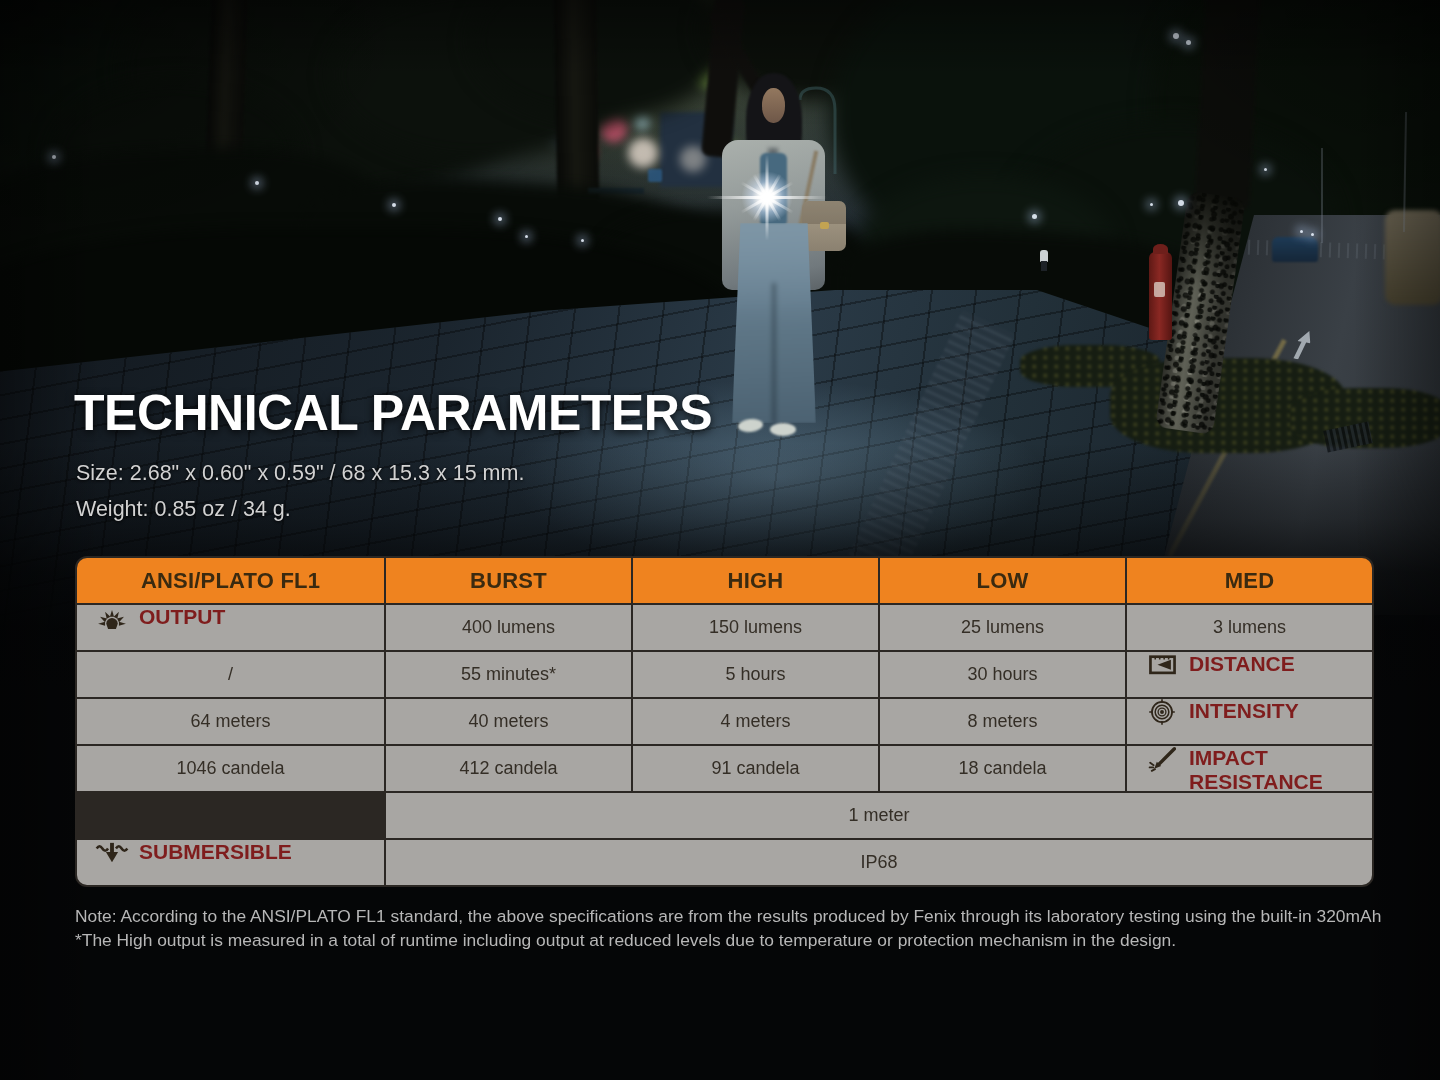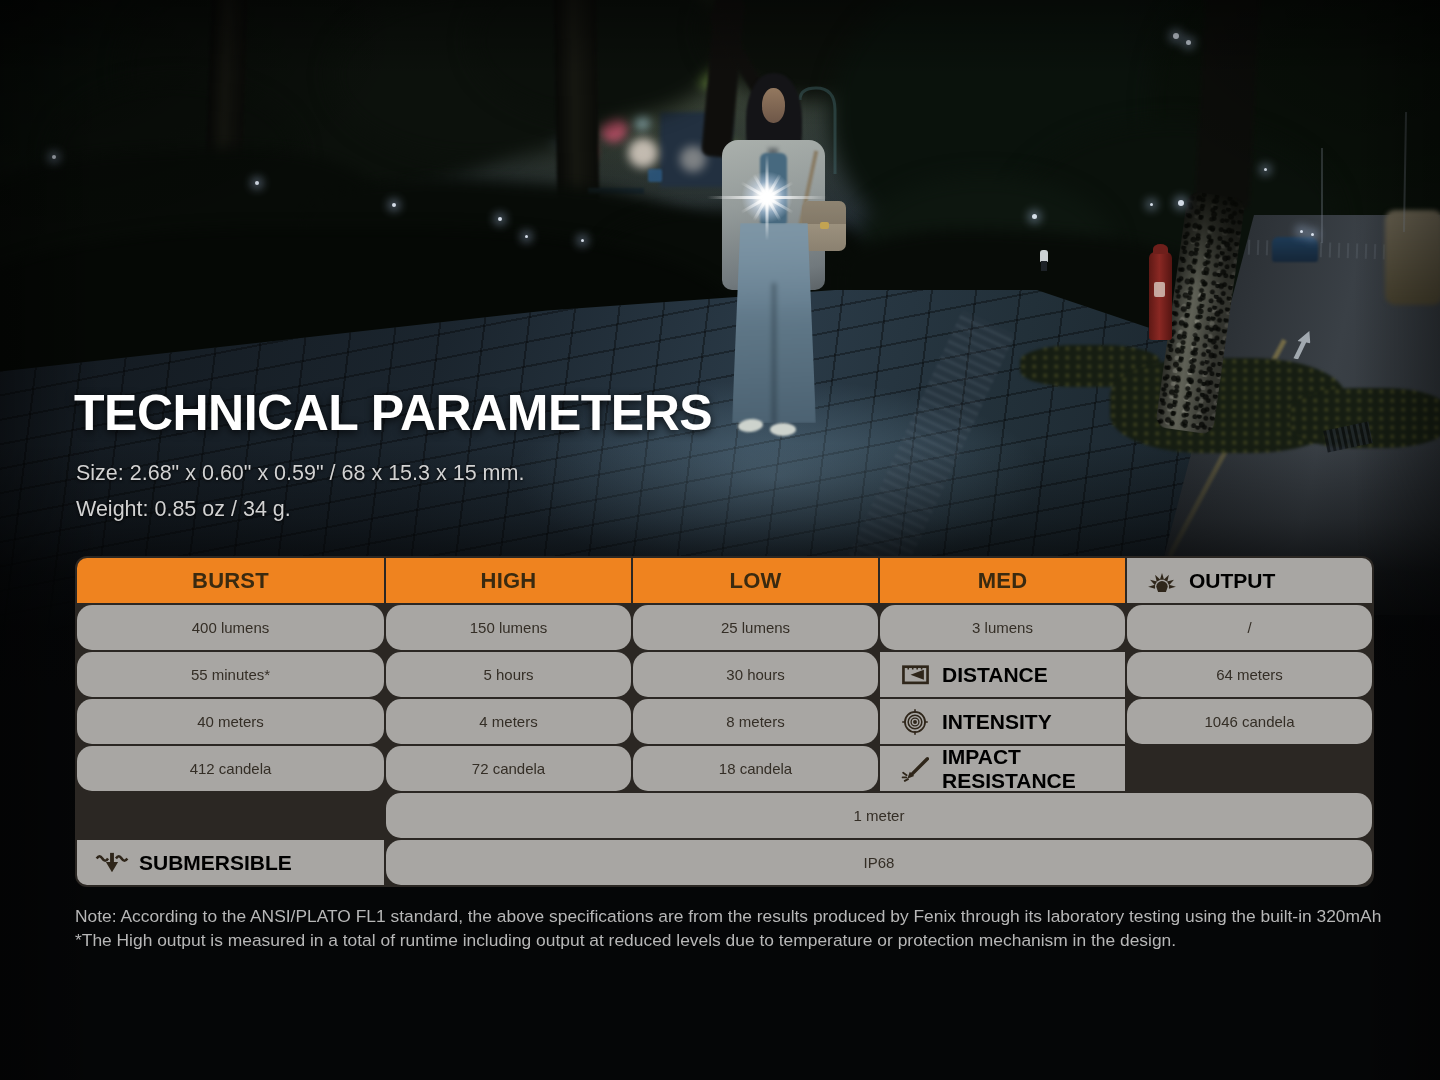--- a/index.html
+++ b/index.html
@@ -142,24 +142,24 @@
   .size-line { top: 461px; }
   .weight-line { top: 497px; }
 
   .spec-table { position: absolute; left: 75px; top: 556px; display: grid;
     grid-template-columns: 307px 245px 245px 245px 245px; grid-auto-rows: 45px; gap: 2px;
     background: var(--grid-line, #2b2723); border: 2px solid var(--grid-line, #2b2723);
     border-radius: 12px; overflow: hidden; }
   .th { background: var(--header-bg, #ef831f); color: var(--header-text, #3a2a10);
     display: flex; align-items: center; justify-content: center;
     font-size: 22px; font-weight: bold; letter-spacing: .2px; }
-  .lc { background: var(--cell-bg, #a8a6a3); color: #000000; display: flex; align-items: center;
+  .lc { background: var(--cell-bg, #a8a6a3); color: #7f1d1d; display: flex; align-items: flex-start;
     gap: 9px; padding-left: 17px; font-size: 21px; font-weight: bold; }
   .vc { background: var(--cell-bg, #a8a6a3); color: var(--cell-text, #342e26); display: flex;
-    align-items: center; justify-content: center; font-size: 15px; border-radius: 15px; }
+    align-items: center; justify-content: center; font-size: 18px; }
   .span4 { grid-column: 2 / 6; }
   .ic { width: 36px; display: flex; justify-content: center; align-items: center; color: #2f261a; flex: 0 0 36px; }
 
   .note { position: absolute; left: 75px; top: 905px; font-size: 17.4px; line-height: 23.5px;
     color: #b7b7b7; }
 </style>
 </head>
 <body>
 
 <div class="screen">
@@ -277,20 +277,21 @@
     <div class="vg-edges"></div>
   </div>
 
   <div class="content">
     <h1 class="page-title">TECHNICAL PARAMETERS</h1>
     <div class="spec-line size-line">Size: 2.68" x 0.60" x 0.59" / 68 x 15.3 x 15 mm.</div>
     <div class="spec-line weight-line">Weight: 0.85 oz / 34 g.</div>
 
     <div class="spec-table">
 
+      <div class="th">ANSI/PLATO FL1</div>
       <div class="th">BURST</div>
       <div class="th">HIGH</div>
       <div class="th">LOW</div>
       <div class="th">MED</div>
 
       <div class="lc">
         <span class="ic">
           <svg width="30" height="26" viewBox="0 0 26 22" fill="currentColor">
             <polygon points="25,16 19,14.2 19,17.8"></polygon>
               <polygon points="23.4,10 19.1,14.6 17.3,11.4"></polygon>
@@ -336,21 +337,21 @@
             <circle cx="12" cy="12" r="6.3" stroke-width="1.4"></circle>
             <circle cx="12" cy="12" r="3.6" stroke-width="1.2"></circle>
             <circle cx="12" cy="12" r="1.8" fill="currentColor" stroke="none"></circle>
             <path d="M12 .2 v3.4 M12 20.4 v3.4 M.2 12 h3.4 M20.4 12 h3.4" stroke-width="1.5"></path>
           </svg>
         </span>
         <span>INTENSITY</span>
       </div>
       <div class="vc">1046 candela</div>
       <div class="vc">412 candela</div>
-      <div class="vc">72 candela</div>
+      <div class="vc">91 candela</div>
       <div class="vc">18 candela</div>
 
       <div class="lc">
         <span class="ic">
           <svg width="28" height="26" viewBox="0 0 26 24">
             <path d="M24.5 2.5 L10 17" fill="none" stroke="currentColor" stroke-width="3.2" stroke-linecap="round"></path>
             <polygon points="5.8,21 12.2,18.6 8.2,14.6" fill="currentColor"></polygon>
             <path d="M2 15.5 l3.2 2.2 M1.5 19.8 h3.4 M3.5 23 l3 -1.6" fill="none" stroke="currentColor" stroke-width="1.7" stroke-linecap="round"></path>
           </svg>
         </span>

